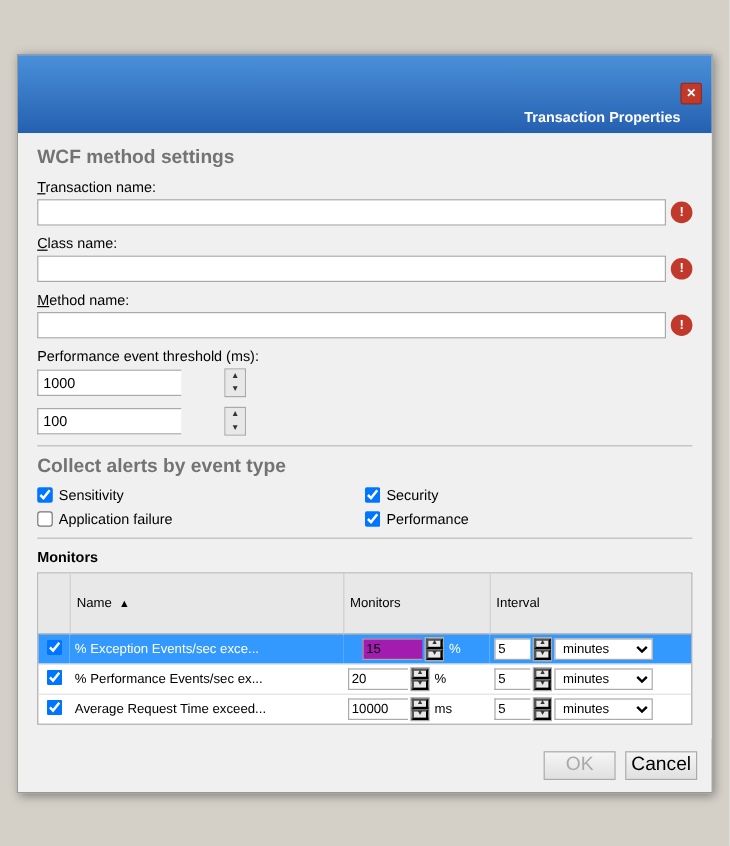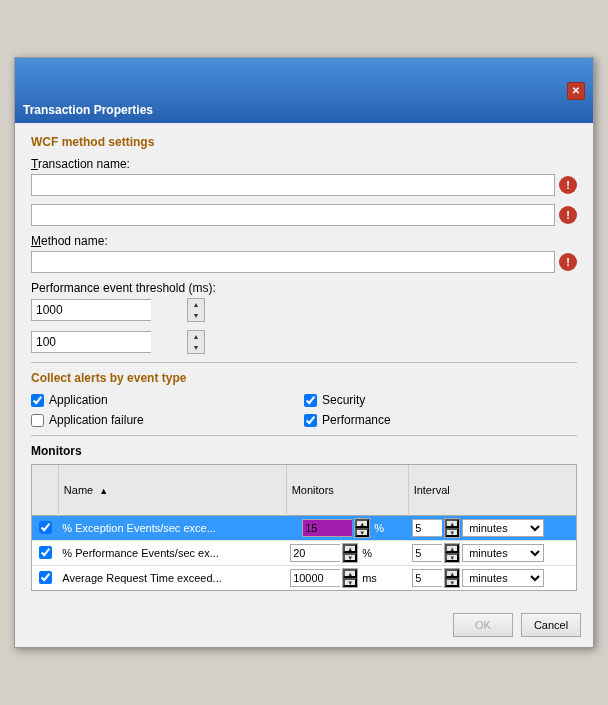--- a/index.html
+++ b/index.html
@@ -24,21 +24,21 @@
       color: white;
       padding: 6px 8px;
       display: flex;
       align-items: center;
       justify-content: space-between;
       font-size: 12px;
       font-weight: bold;
     }
     .title-bar-text {
       flex: 1;
-      text-align: left;
+      text-align: right;
       margin-top: 39px;
     }
     .close-btn {
       width: 18px;
       height: 18px;
       background: #c0392b;
       border: 1px solid #922b21;
       border-radius: 2px;
       color: white;
       display: flex;
@@ -47,23 +47,23 @@
       cursor: pointer;
       font-size: 10px;
       font-weight: bold;
     }
     .content {
       padding: 12px 16px;
       background: #f0f0f0;
     }
     .section-title {
       font-weight: bold;
-      font-size: 12px;
+      font-size: 16px;
       margin-bottom: 8px;
-      color: #a16207;
+      color: #737373;
     }
     .field-label {
       font-size: 12px;
       color: #000;
       margin-bottom: 3px;
     }
     .field-label u { text-decoration: underline; }
     .input-row {
       display: flex;
       align-items: center;
@@ -254,21 +254,21 @@
       justify-content: flex-end;
       gap: 8px;
       padding: 10px 12px 10px 0;
     }
     .dialog-btn {
       min-width: 60px;
       height: 24px;
       padding: 0 2px;
       border: 1px solid #aaa;
       background: linear-gradient(to bottom, #f5f5f5, #e0e0e0);
-      font-size: 11px;
+      font-size: 16px;
       cursor: pointer;
       font-family: inherit;
     }
     .dialog-btn:disabled {
       color: #aaa;
       cursor: default;
     }
     .sort-arrow {
       font-size: 9px;
       margin-left: 3px;
@@ -289,20 +289,23 @@
     <div class="section-title">WCF method settings</div>
 
     <div class="field-label">
       <u>T</u>ransaction name:
     </div>
     <div class="input-row">
       <input class="text-input" type="text" value="" style="">
       <div class="error-icon">!</div>
     </div>
 
+    <div class="field-label">
+      <u>C</u>lass name:
+    </div>
     <div class="input-row">
       <input class="text-input" type="text" value="" style="">
       <div class="error-icon">!</div>
     </div>
 
     <div class="field-label">
       <u>M</u>ethod name:
     </div>
     <div class="input-row">
       <input class="text-input" type="text" value="" style="">
@@ -325,21 +328,21 @@
         <button class="spinner-btn">▼</button>
       </div>
     </div>
 
     <hr class="divider">
 
     <div class="section-title">Collect alerts by event type</div>
     <div class="checkboxes-grid">
       <div class="checkbox-item">
         <input type="checkbox" id="chk-connectivity" checked="" style="">
-        <label for="chk-connectivity">Application</label>
+        <label for="chk-connectivity">Sensitivity</label>
       </div>
       <div class="checkbox-item">
         <input type="checkbox" id="chk-security" checked="" style="">
         <label for="chk-security">Security</label>
       </div>
       <div class="checkbox-item">
         <input type="checkbox" id="chk-appfailure" style="">
         <label for="chk-appfailure">Application failure</label>
       </div>
       <div class="checkbox-item">

